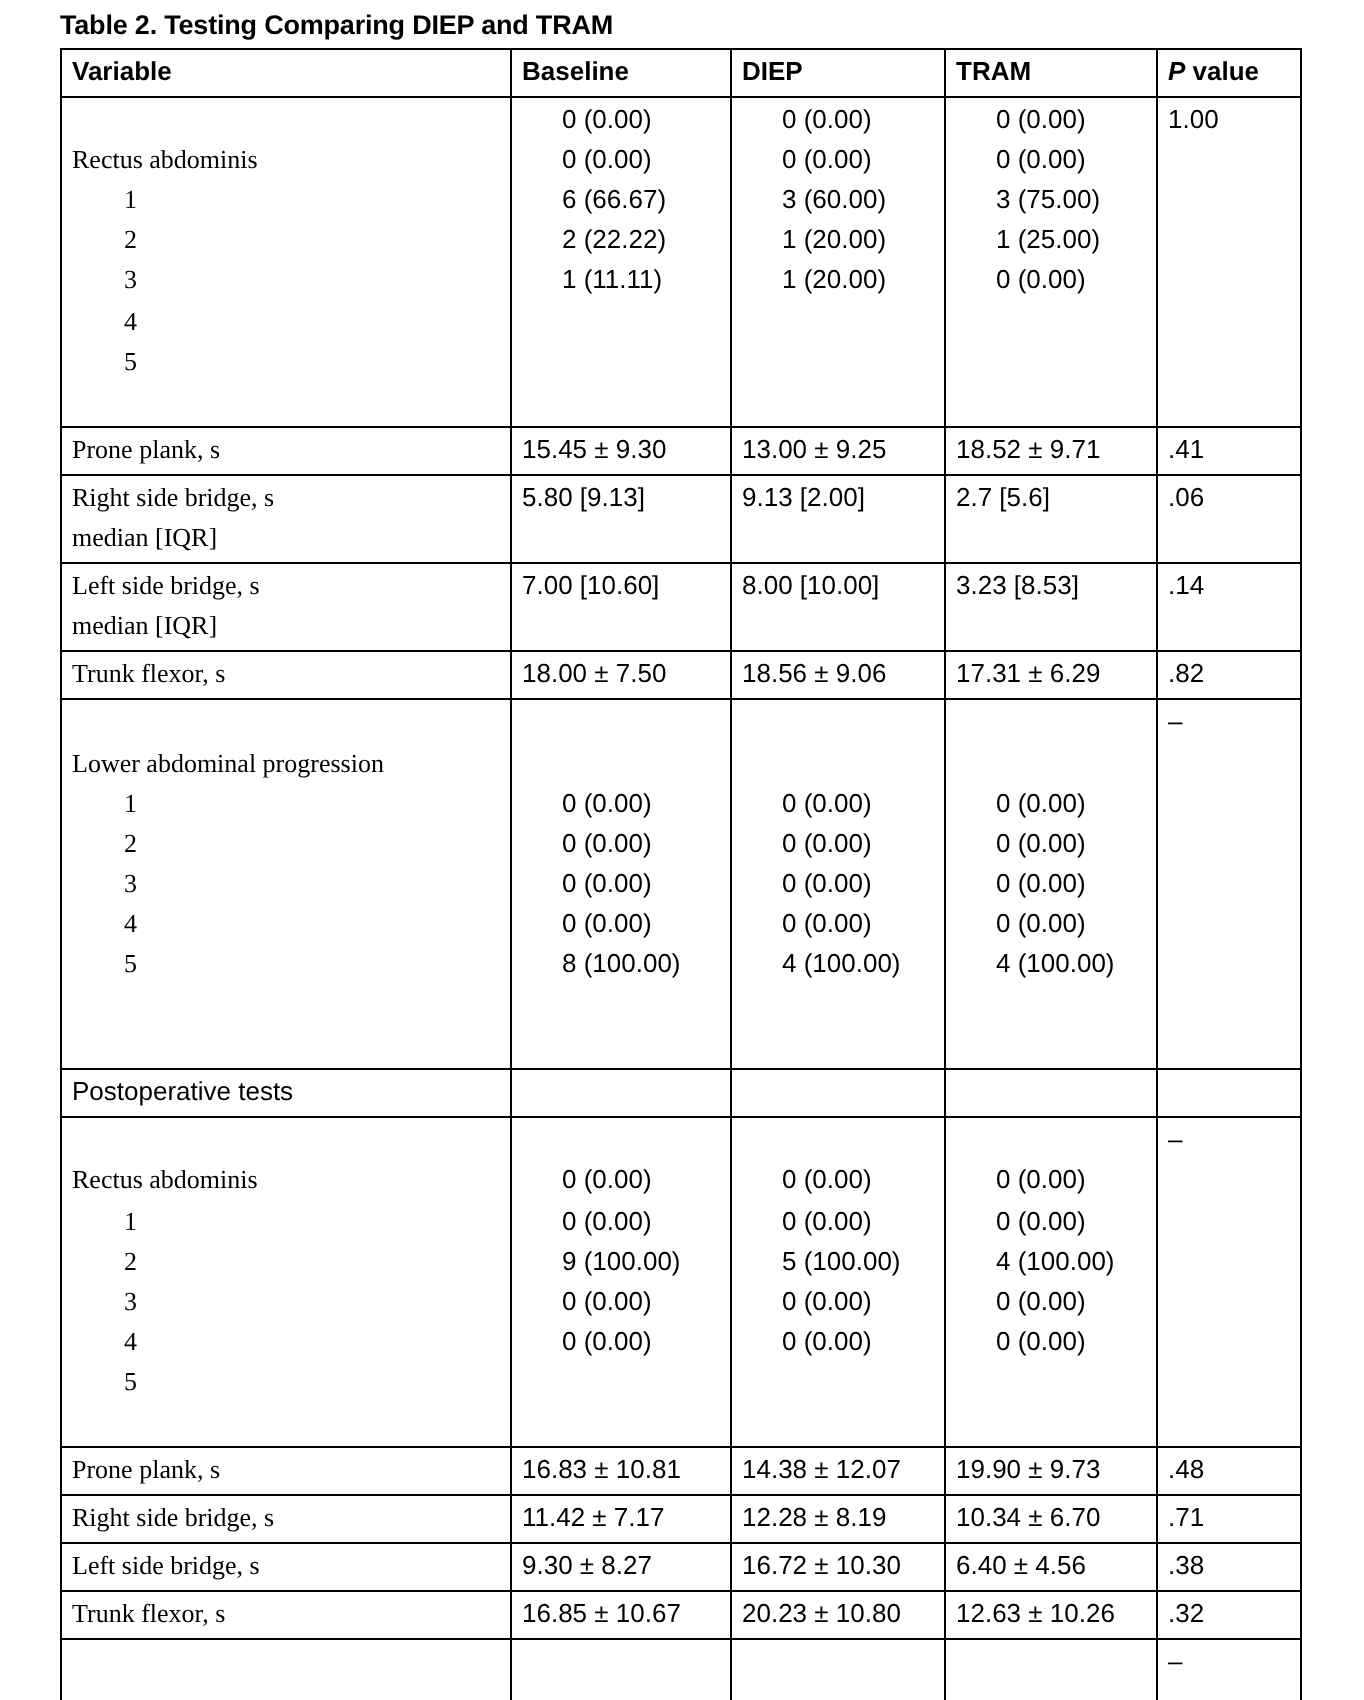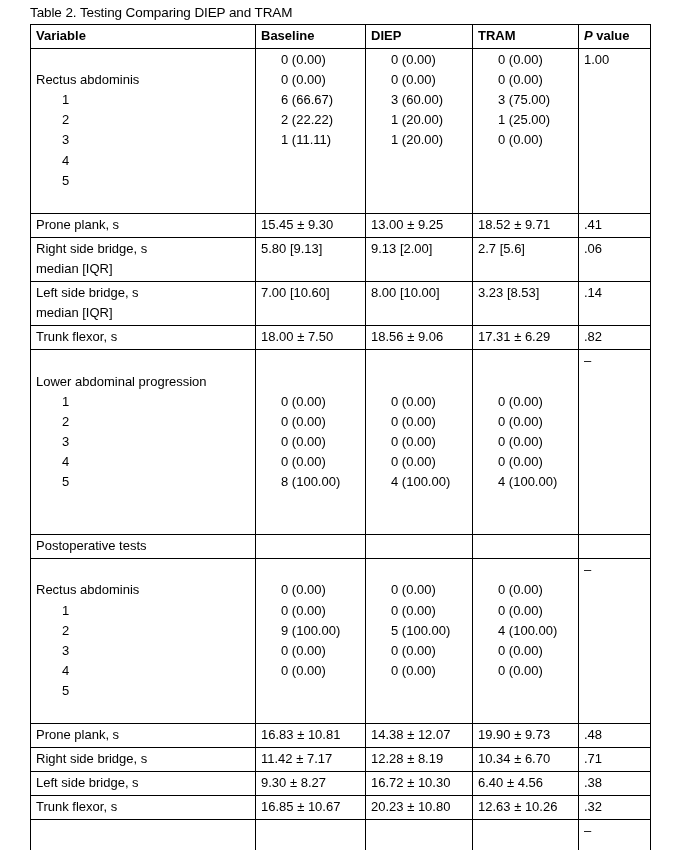--- a/index.html
+++ b/index.html
@@ -16,21 +16,21 @@
   }
   .page {
     position: relative;
     width: 682px;
     height: 850px;
     box-sizing: border-box;
     padding: 4px 32px 0 30px;
   }
   .table-title {
     font-size: 13.5px;
-    font-weight: normal;
+    font-weight: bold;
     letter-spacing: -0.1px;
     line-height: 18px;
     margin: 0 0 2px 0;
     white-space: nowrap;
   }
   table.data-table {
     border-collapse: collapse;
     width: 620px;
     table-layout: fixed;
     font-size: 13px;
@@ -55,21 +55,21 @@
   col.c-var   { width: 225px; }
   col.c-ov    { width: 110px; }
   col.c-diep  { width: 107px; }
   col.c-tram  { width: 106px; }
   col.c-p     { width: 72px; }
 
   .p-head i { font-style: italic; }
 
   
   .lvl0 { padding-left: 5px; }
-  .lvl1 { padding-left: 21px; }
+  .lvl1 { padding-left: 21px; font-family: Liberation Serif, serif; }
   .stack-label {
     display: block;
   }
   .stack-label .ln {
     display: block;
     white-space: pre;
   }
   .stack-label .ln.num {
     padding-left: 26px;
   }

